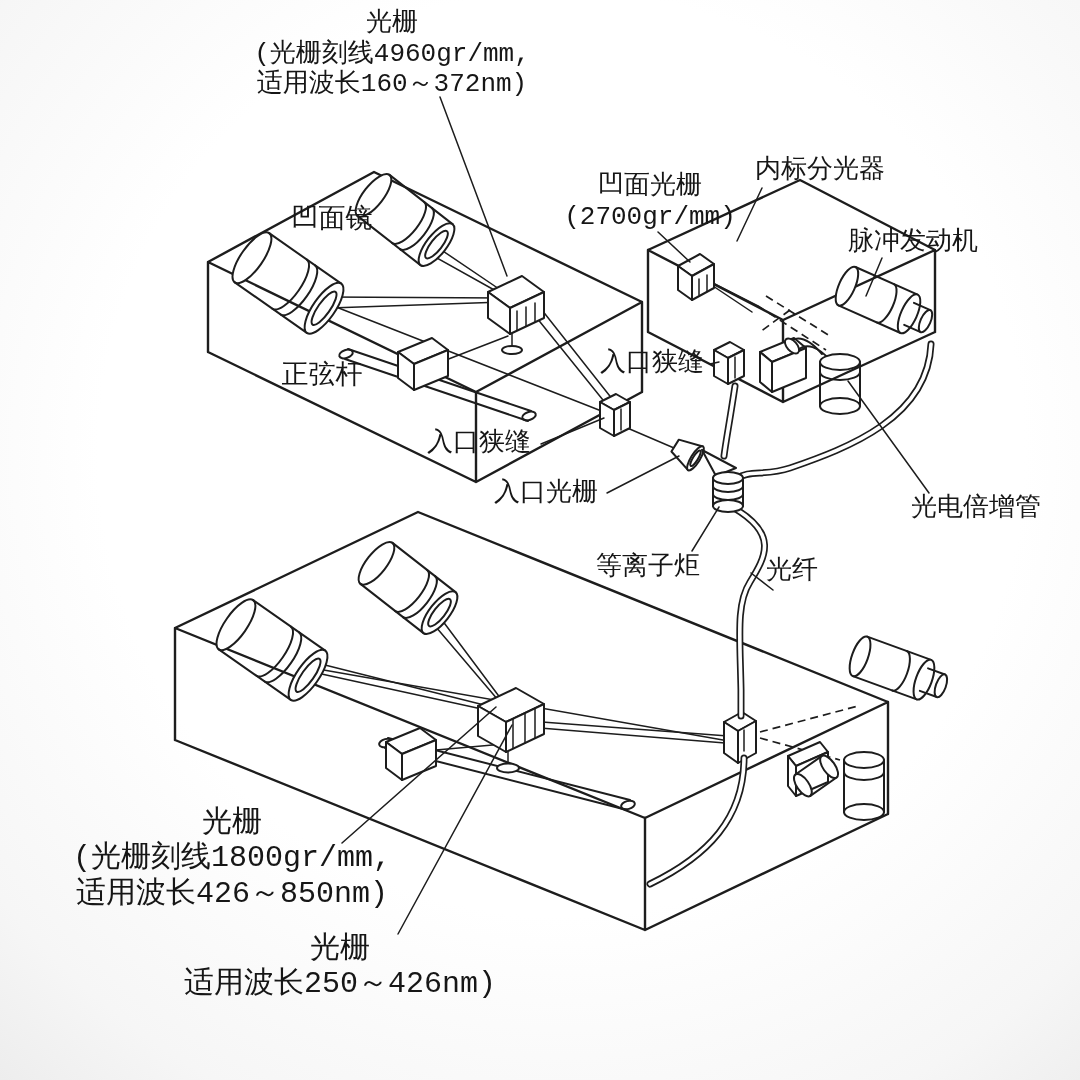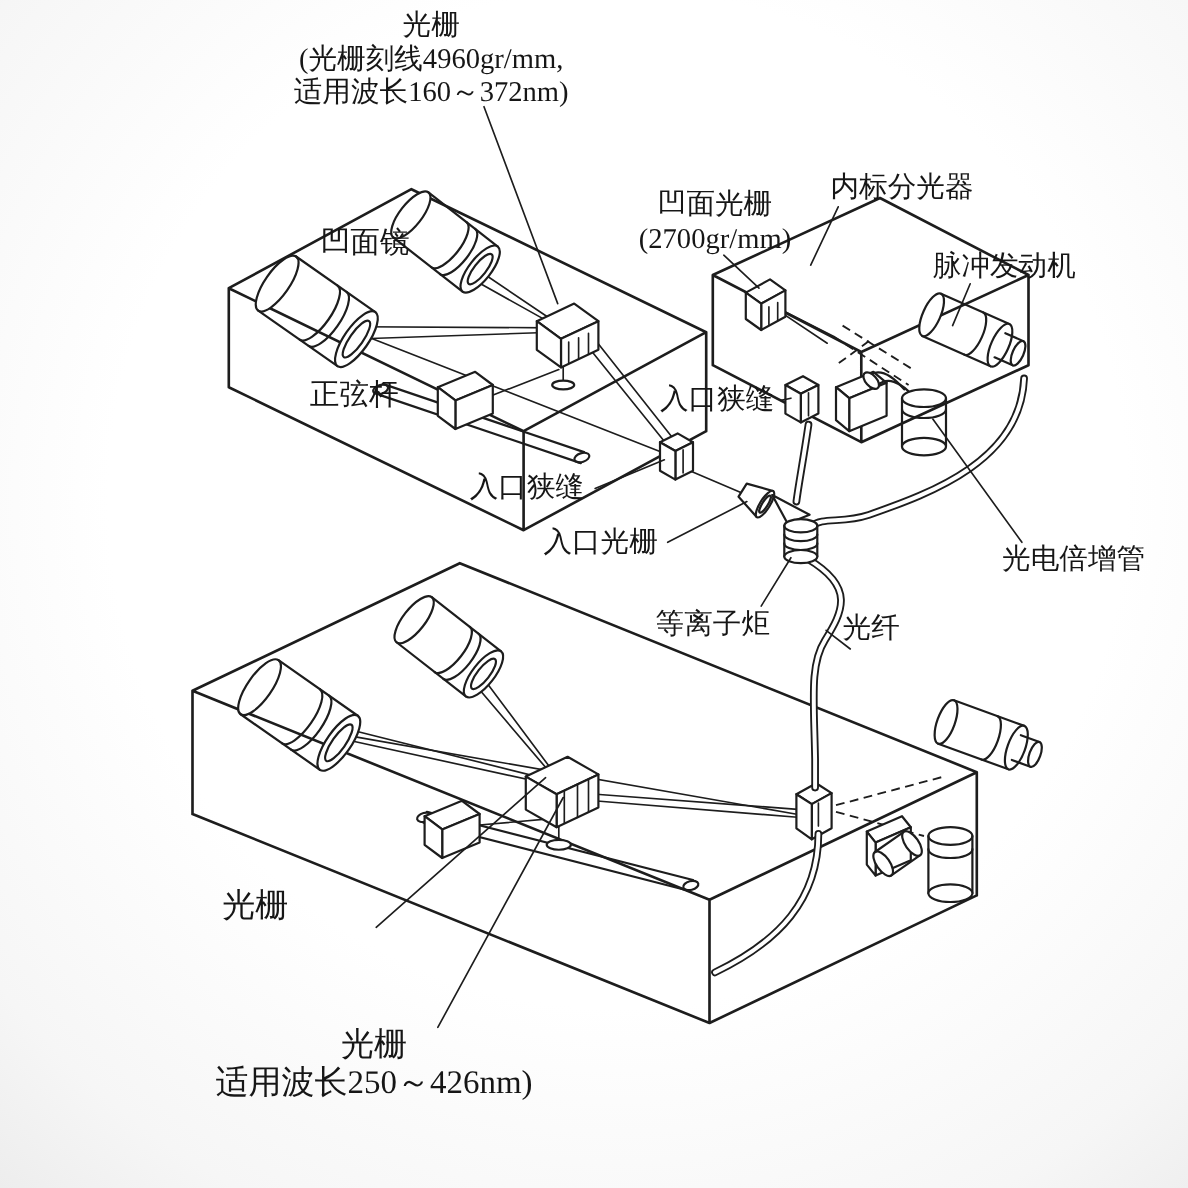--- a/index.html
+++ b/index.html
@@ -1,19 +1,19 @@
 <!DOCTYPE html>
 <html><head>
 <meta charset="utf-8">
 <style>
   html,body{margin:0;padding:0;background:#e9e9e9;}
   .stage{
     position:relative;width:1080px;height:1080px;overflow:hidden;
     background:radial-gradient(circle at 52% 42%, #ffffff 55%, #f6f6f6 85%, #ededed 100%);
-    font-family:Liberation Serif, serif;
+    font-family:Liberation Mono, monospace;
   }
   .stage svg{position:absolute;left:0;top:0;}
   .label{
     position:absolute;transform:translateX(-50%);text-align:center;
     color:#161616;line-height:1.18;white-space:nowrap;
   }
   .fs26{font-size:26px;}
   .fs27{font-size:27px;}
   .fs29{font-size:30px;}
   
@@ -298,21 +298,21 @@
 </div>
 
 <div class="label fs26" style="left:795px;top:155px;margin-left:25px;">
   <div>内标分光器</div>
 </div>
 
 <div class="label fs26" style="left:913px;top:227px;">
   <div>脉冲发动机</div>
 </div>
 
-<div class="label fs27" style="left:322px;top:343px;">
+<div class="label fs27" style="left:322px;top:361px;">
   <div>正弦杆</div>
 </div>
 
 <div class="label fs26" style="left:652px;top:348px;">
   <div>入口狭缝</div>
 </div>
 
 <div class="label fs26" style="left:479px;top:428px;">
   <div>入口狭缝</div>
 </div>
@@ -328,20 +328,22 @@
 <div class="label fs26" style="left:792px;top:556px;">
   <div>光纤</div>
 </div>
 
 <div class="label fs26" style="left:976px;top:493px;">
   <div>光电倍增管</div>
 </div>
 
 <div class="label fs29" style="left:232px;top:806px;">
   <div>光栅</div>
+  <div>(光栅刻线1800gr/mm,</div>
+  <div>适用波长426～850nm)</div>
 </div>
 
 <div class="label fs29" style="left:340px;top:932px;">
   <div>光栅</div>
   <div>适用波长250～426nm)</div>
 </div>
 
 </div>
 
 </body></html>

